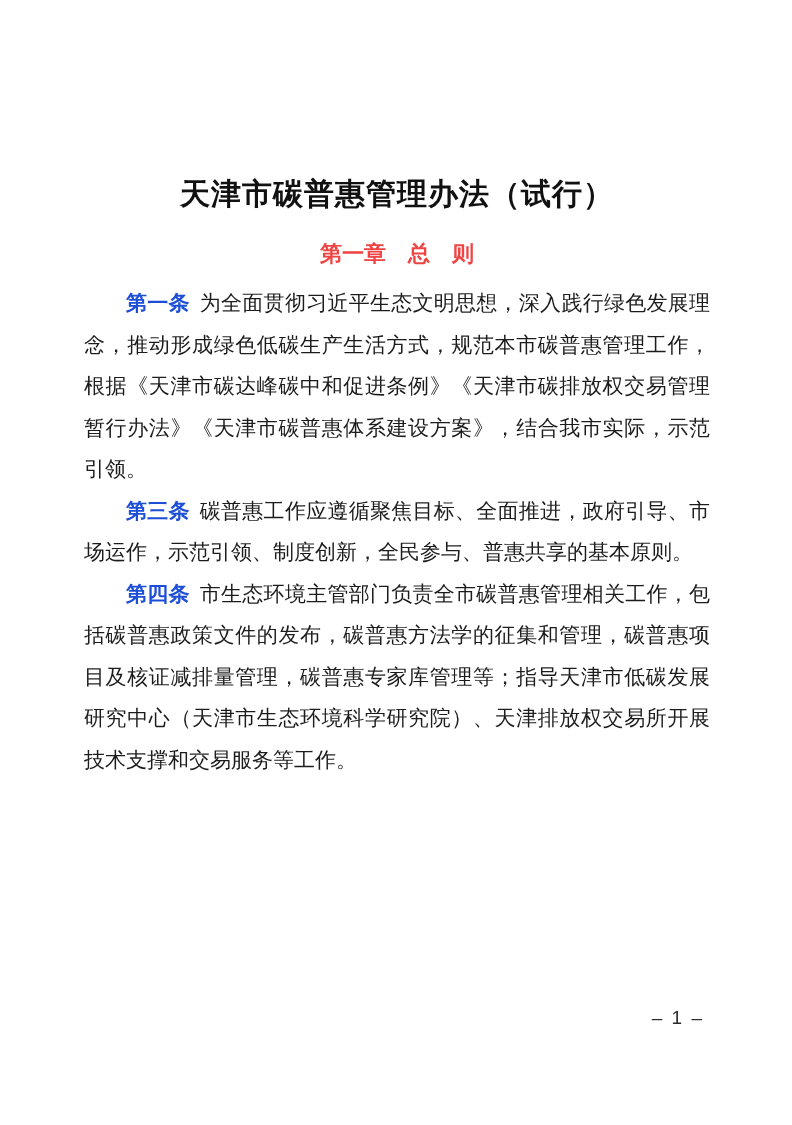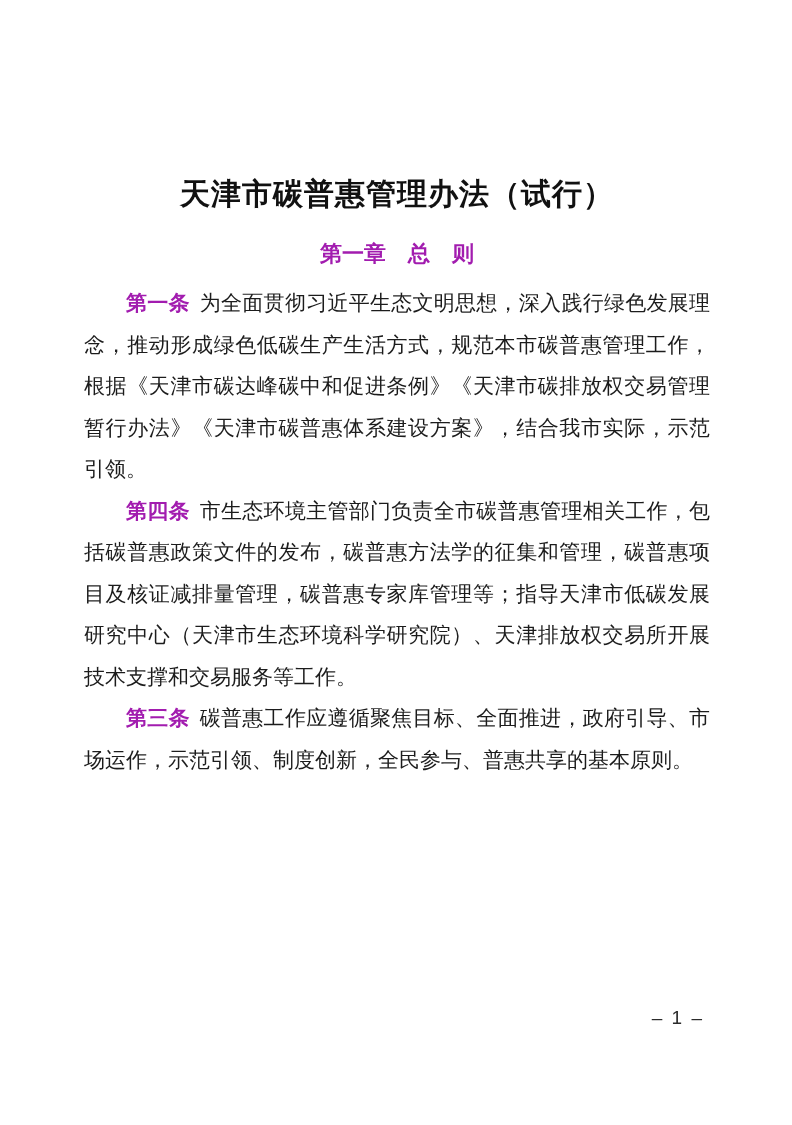--- a/index.html
+++ b/index.html
@@ -30,36 +30,36 @@
     font-weight: bold;
     color: #111111;
     letter-spacing: 1px;
   }
   .chapter-heading {
     margin: 28px 0 0 0;
     text-align: center;
     font-size: 22px;
     line-height: 28px;
     font-weight: bold;
-    color: #a21caf;
+    color: #ef4444;
   }
   .body-text {
     margin-top: 14px;
   }
   .body-text p {
     margin: 0;
     font-size: 21px;
     line-height: 41.5px;
     text-align: justify;
     text-indent: 42px;
     color: #1c1c1c;
   }
   .article-label {
     font-weight: bold;
-    color: #a21caf;
+    color: #1d4ed8;
     margin-right: 10px;
   }
   .page-number {
     position: absolute;
     top: 1006px;
     right: 88px;
     font-size: 19px;
     line-height: 24px;
     color: #2b2b2b;
     letter-spacing: 2px;
@@ -73,21 +73,21 @@
 
     <h1 class="doc-title">天津市碳普惠管理办法（试行）</h1>
 
     <h2 class="chapter-heading">第一章　总　则</h2>
 
     <div class="body-text">
 
       <p><span class="article-label">第一条</span><span>为全面贯彻习近平生态文明思想，深入践行绿色发展理念，推动形成绿色低碳生产生活方式，规范本市碳普惠管理工作，根据《天津市碳达峰碳中和促进条例》《天津市碳排放权交易管理暂行办法》《天津市碳普惠体系建设方案》，结合我市实际，示范引领。</span></p>
 
 
+      <p><span class="article-label">第三条</span><span>碳普惠工作应遵循聚焦目标、全面推进，政府引导、市场运作，示范引领、制度创新，全民参与、普惠共享的基本原则。</span></p>
+
       <p><span class="article-label">第四条</span><span>市生态环境主管部门负责全市碳普惠管理相关工作，包括碳普惠政策文件的发布，碳普惠方法学的征集和管理，碳普惠项目及核证减排量管理，碳普惠专家库管理等；指导天津市低碳发展研究中心（天津市生态环境科学研究院）、天津排放权交易所开展技术支撑和交易服务等工作。</span></p>
-
-      <p><span class="article-label">第三条</span><span>碳普惠工作应遵循聚焦目标、全面推进，政府引导、市场运作，示范引领、制度创新，全民参与、普惠共享的基本原则。</span></p>
 
     </div>
   </div>
 
   <div class="page-number">– 1 –</div>
 </div>
 
 </body></html>

